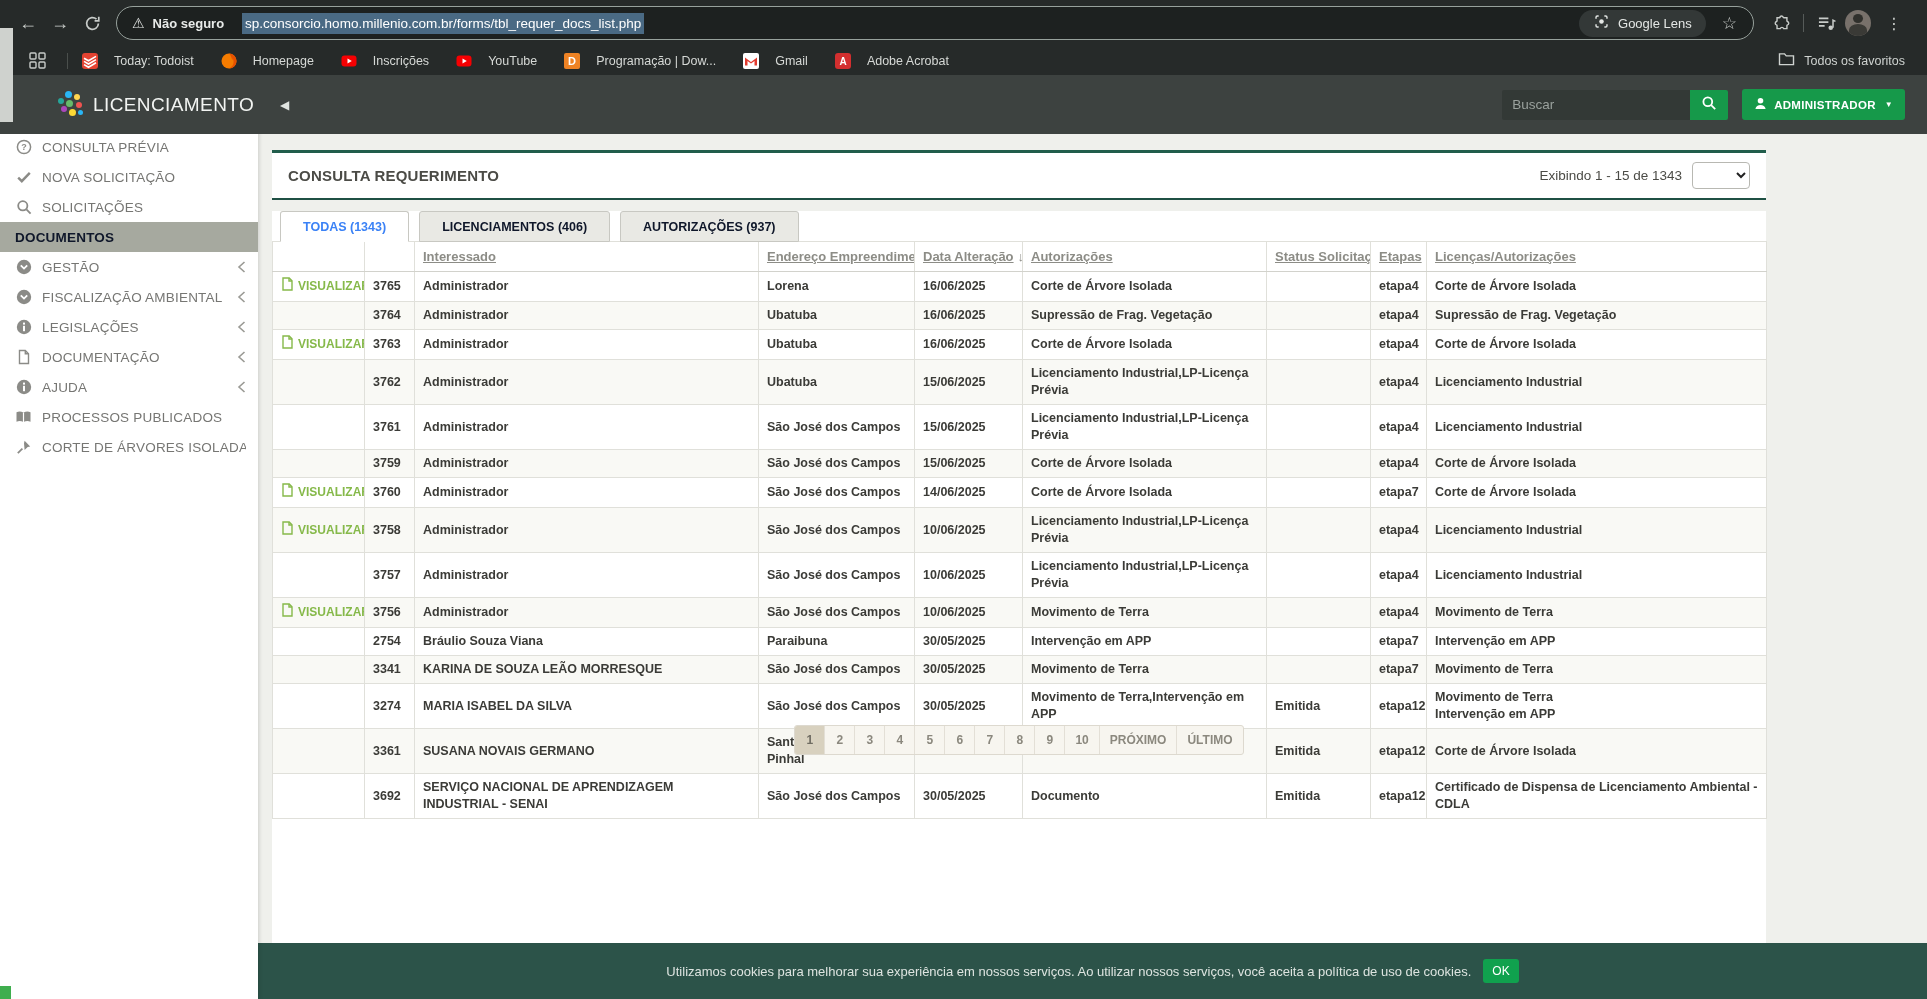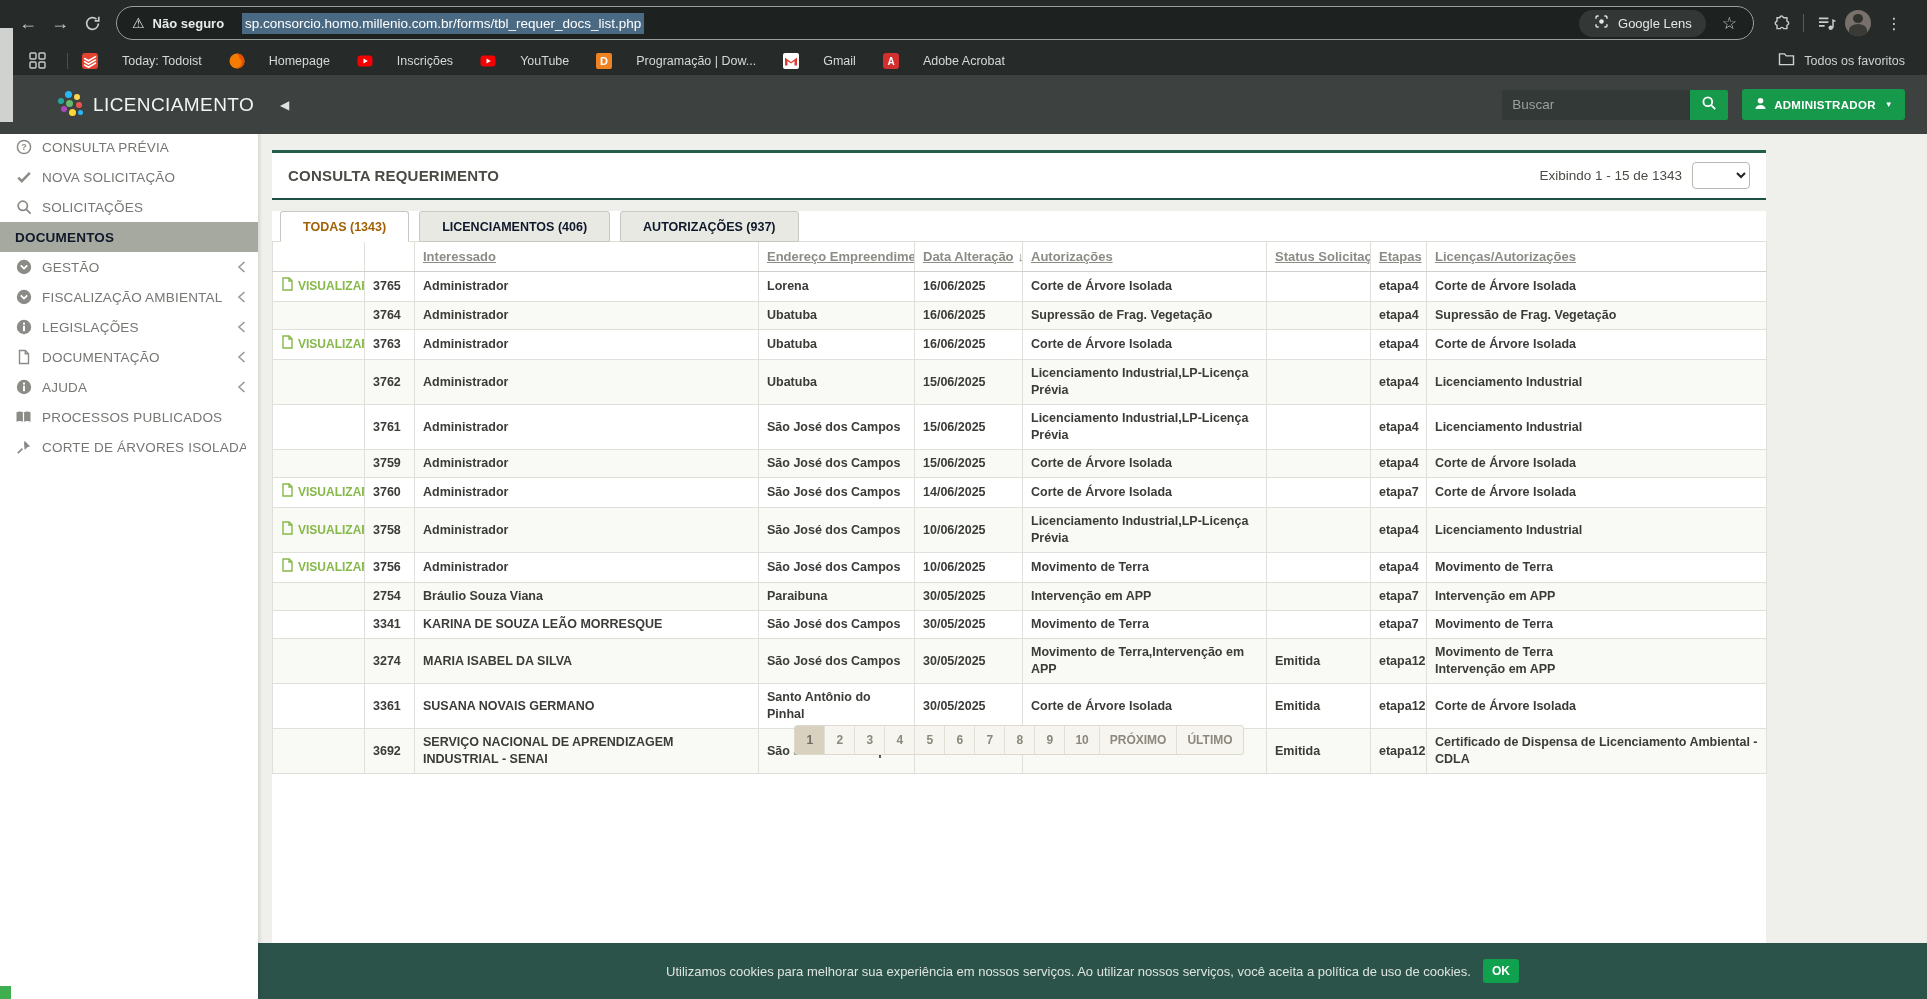--- a/index.html
+++ b/index.html
@@ -20,21 +20,21 @@
   .star{color:#c8ccc9;font-size:17px;margin:0 8px 0 16px;cursor:pointer}
   .chromeicon{width:30px;height:30px;display:flex;align-items:center;justify-content:center;color:#c8ccc9;cursor:pointer}
   .tsep{width:1px;height:18px;background:#565b59;margin:0 7px}
   .avatar{width:26px;height:26px;border-radius:50%;background:#78716b;position:relative;overflow:hidden;cursor:pointer;margin:0 4px}
   .avatar::after{content:"";position:absolute;left:8px;top:4px;width:10px;height:9px;border-radius:50%;background:#30302c}
   .avatar::before{content:"";position:absolute;left:4px;top:14px;width:18px;height:12px;border-radius:50% 50% 0 0;background:#3a3a36}
   .kebab{color:#c8ccc9;font-size:16px;margin-left:4px;cursor:pointer}
   .bmbar{height:29px;display:flex;align-items:center;padding:0 22px;color:#d6d9d6;font-size:12.5px}
   .vsep{width:1px;height:16px;background:#4a4f4c;margin:0 14px 0 15px}
   .bmwrap{display:flex;align-items:center;min-width:0;flex:1}
-  .bm{display:flex;align-items:center;gap:24px;margin-right:27px;white-space:nowrap;cursor:pointer}
+  .bm{display:flex;align-items:center;gap:16px;margin-right:27px;white-space:nowrap;cursor:pointer}
   .fav{width:16px;height:16px;display:flex;align-items:center;justify-content:center}
   .fav svg{display:block}
   .bmright{margin-left:auto;display:flex;align-items:center;gap:9px;white-space:nowrap;cursor:pointer;color:#cfd3d0}
 
   
   .appbar{position:absolute;top:75px;left:0;right:0;height:59px;background:#3d4240;display:flex;align-items:center;z-index:4}
   .logo{width:27px;height:27px;position:relative;margin-left:57px;flex:none}
   .logo i{position:absolute;border-radius:50%}
   .apptitle{color:#f2f4f2;font-size:19px;margin-left:9px;letter-spacing:.4px;white-space:nowrap}
   .collapse{color:#dfe3e0;font-size:12px;margin-left:26px;cursor:pointer}
@@ -61,21 +61,21 @@
   
   .content{position:absolute;left:258px;top:122px;right:0;bottom:0;background:#eff0ec}
   .sheet{position:absolute;left:14px;top:89px;width:1494px;height:741px;background:#fff;z-index:0}
   .titlecard{position:absolute;left:14px;top:28px;width:1494px;height:50px;background:#fff;border-top:3px solid #215d4b;border-bottom:2px solid #1f5044;display:flex;align-items:center;justify-content:space-between;padding:0 16px;z-index:1}
   .titlecard h1{font-size:15px;color:#4b4b46;font-weight:bold;letter-spacing:.2px}
   .showing{display:flex;align-items:center;gap:10px;font-size:13.5px;color:#4b4b46}
   .showing select{width:58px;height:27px;border:1px solid #b8b8b2;border-radius:4px;background:#fff;font-size:13px;padding:0 20px;font-family:inherit;color:#222}
 
   .tabs{position:absolute;left:22px;top:89px;height:31px;display:flex;gap:10px;z-index:2}
   .tab{height:31px;padding:0 22px;display:flex;align-items:center;background:#e9e9e4;border:1px solid #c8c8c2;border-radius:3px 3px 0 0;font-size:12.5px;font-weight:bold;color:#0f172a;cursor:pointer;white-space:nowrap}
-  .tab.active{background:#fff;border-bottom-color:#fff;color:#a16207}
+  .tab.active{background:#fff;border-bottom-color:#fff;color:#3b82f6}
 
   .grid{position:absolute;left:14px;top:119px;width:1494px;border-collapse:collapse;table-layout:fixed;z-index:1;background:#fff}
   .grid th,.grid td{border:1px solid #e0e0da;overflow:hidden}
   .grid th{height:30px;background:#fff;text-align:left;padding:0 8px;font-size:13px;color:#8c8c86;border-bottom:1px solid #d2d2cc;white-space:nowrap}
   .grid th .hlink{text-decoration:underline;font-weight:bold;cursor:pointer}
   .grid th .sortarrow{font-weight:bold;margin-left:4px}
   .grid td{padding:5px 8px;font-size:12.5px;font-weight:bold;color:#3b3b37;vertical-align:middle;line-height:17px}
   .grid tbody tr{height:28px}
   .grid tbody tr:nth-child(even){background:#f9f9f5}
   .tdid{padding-left:10px}
@@ -84,21 +84,21 @@
   .licline{line-height:17px}
 
   .pager{position:absolute;left:14px;top:603px;width:1494px;display:flex;justify-content:center;z-index:1}
   .pgroup{display:flex;border:1px solid #ddd9cf;border-radius:3px;overflow:hidden;background:#f7f5ef}
   .pbtn{min-width:30px;padding:0 10px;height:28px;line-height:28px;text-align:center;font-size:12px;font-weight:bold;color:#8b887e;border-right:1px solid #e3dfd6;cursor:pointer;white-space:nowrap}
   .pbtn:last-child{border-right:none}
   .pbtn.active{background:#d8d1bf;color:#6f6c62}
 
   .cookiebar{position:absolute;left:0;right:0;bottom:0;height:56px;background:#2c5349;display:flex;align-items:center;justify-content:center;gap:12px;z-index:2}
   .cookietext{color:#dde4e0;font-size:13px}
-  .okbtn{background:#10a14e;border:none;color:#fff;font-weight:bold;font-size:12px;padding:5px 9px;border-radius:3px;cursor:pointer;font-family:inherit}
+  .okbtn{background:#10a14e;border:none;color:#fff;font-weight:normal;font-size:12px;padding:5px 9px;border-radius:3px;cursor:pointer;font-family:inherit}
 </style>
 </head>
 <body>
 
 <div class="stage">
 
   <div class="chrome">
     <div class="toolbar">
       <button class="navbtn">←</button>
       <button class="navbtn">→</button>
@@ -555,20 +555,33 @@
             <td>São José dos Campos</td>
             <td>10/06/2025</td>
             <td>Licenciamento Industrial,LP-Licença Prévia</td>
             <td></td>
             <td>etapa4</td>
             <td>
               <div class="licline">Licenciamento Industrial</div>
             </td>
           </tr>
           <tr>
+            <td class="tdv"></td>
+            <td class="tdid">3757</td>
+            <td>Administrador</td>
+            <td>São José dos Campos</td>
+            <td>10/06/2025</td>
+            <td>Licenciamento Industrial,LP-Licença Prévia</td>
+            <td></td>
+            <td>etapa4</td>
+            <td>
+              <div class="licline">Licenciamento Industrial</div>
+            </td>
+          </tr>
+          <tr>
             <td class="tdv"><a class="vlink">
                 <span><svg width="13" height="14" viewBox="0 0 13 14">
                     <path d="M2 1h6.2L11 3.8V13H2z" fill="none" stroke="#86b94a" stroke-width="1.4"></path>
                     <path d="M8 1v3h3" fill="none" stroke="#86b94a" stroke-width="1.4"></path>
                   </svg></span>
                 <span>VISUALIZAR</span>
               </a></td>
             <td class="tdid">3756</td>
             <td>Administrador</td>
             <td>São José dos Campos</td>

